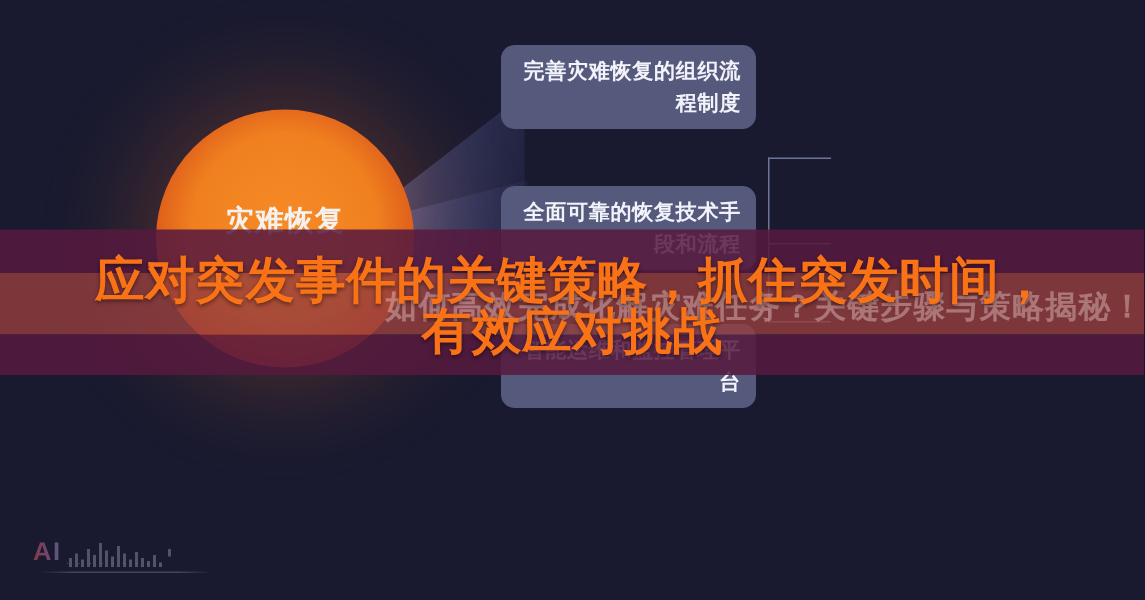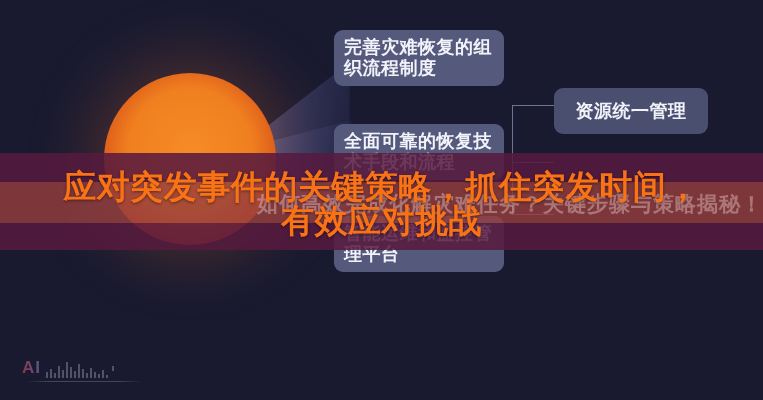--- a/index.html
+++ b/index.html
@@ -23,22 +23,22 @@
     background:linear-gradient(100deg, rgba(150,160,225,0.55) 0%, rgba(110,120,195,0.30) 45%, rgba(70,80,150,0.05) 100%);
     filter:blur(1px);
   }
 
   .node{
     position:absolute;
     background:#555a7c;
     border-radius:9px;
     color:#f2f3fa;
     display:flex;align-items:center;justify-content:center;
-    text-align:left;
-    font-size:18px;line-height:21px;font-weight:700;
+    text-align:right;
+    font-size:14px;line-height:21px;font-weight:700;
     padding:23px 10px;
     box-sizing:border-box;
     letter-spacing:.5px;
   }
   .node.dim{background:#4a4f70;}
 
   .circle-label{
     position:absolute;color:#f4f1ef;font-size:19px;font-weight:700;
     text-align:center;letter-spacing:1px;
   }
@@ -97,42 +97,40 @@
 <div id="stage">
 
   <div id="diagram">
 
     <div class="wedge" style="left:232px;top:62px;width:118px;height:176px;
                 clip-path:polygon(0% 52%, 100% 0%, 100% 100%, 0% 62%);"></div>
     <div class="wedge" style="left:252px;top:120px;width:100px;height:130px;opacity:.55;
                 clip-path:polygon(0% 20%, 100% 0%, 100% 96%, 0% 52%);"></div>
 
     <div class="glow" style="left:104px;top:73px;width:172px;height:172px;"></div>
+    <div class="circle-label" style="left:104px;top:134px;width:172px;">灾难恢复</div>
 
     <div class="conn" style="left:512px;top:105px;width:42px;height:1px;"></div>
     <div class="conn" style="left:512px;top:105px;width:1px;height:58px;"></div>
     <div class="conn" style="left:512px;top:162px;width:42px;height:1px;"></div>
     <div class="conn" style="left:512px;top:162px;width:1px;height:52px;"></div>
     <div class="conn" style="left:512px;top:214px;width:42px;height:1px;"></div>
 
     <div class="node" style="left:334px;top:30px;width:170px;height:56px;">
       <span>完善灾难恢复的组织流程制度</span>
     </div>
 
     <div class="node" style="left:334px;top:124px;width:170px;height:56px;">
       <span>全面可靠的恢复技术手段和流程</span>
     </div>
 
     <div class="node" style="left:334px;top:216px;width:170px;height:56px;">
       <span>智能运维和监控管理平台</span>
     </div>
 
-    <div class="node dim" style="left:554px;top:88px;width:154px;height:34px;">
-      <span>资源统一管理</span>
-    </div>
 
 
   </div>
 
   <div class="band" id="band-top"></div>
   <div class="band" id="band-mid"></div>
   <div class="band" id="band-bot"></div>
 
   <div id="ghost-headline">如何高效完成化解灾难任务？关键步骤与策略揭秘！</div>
 

